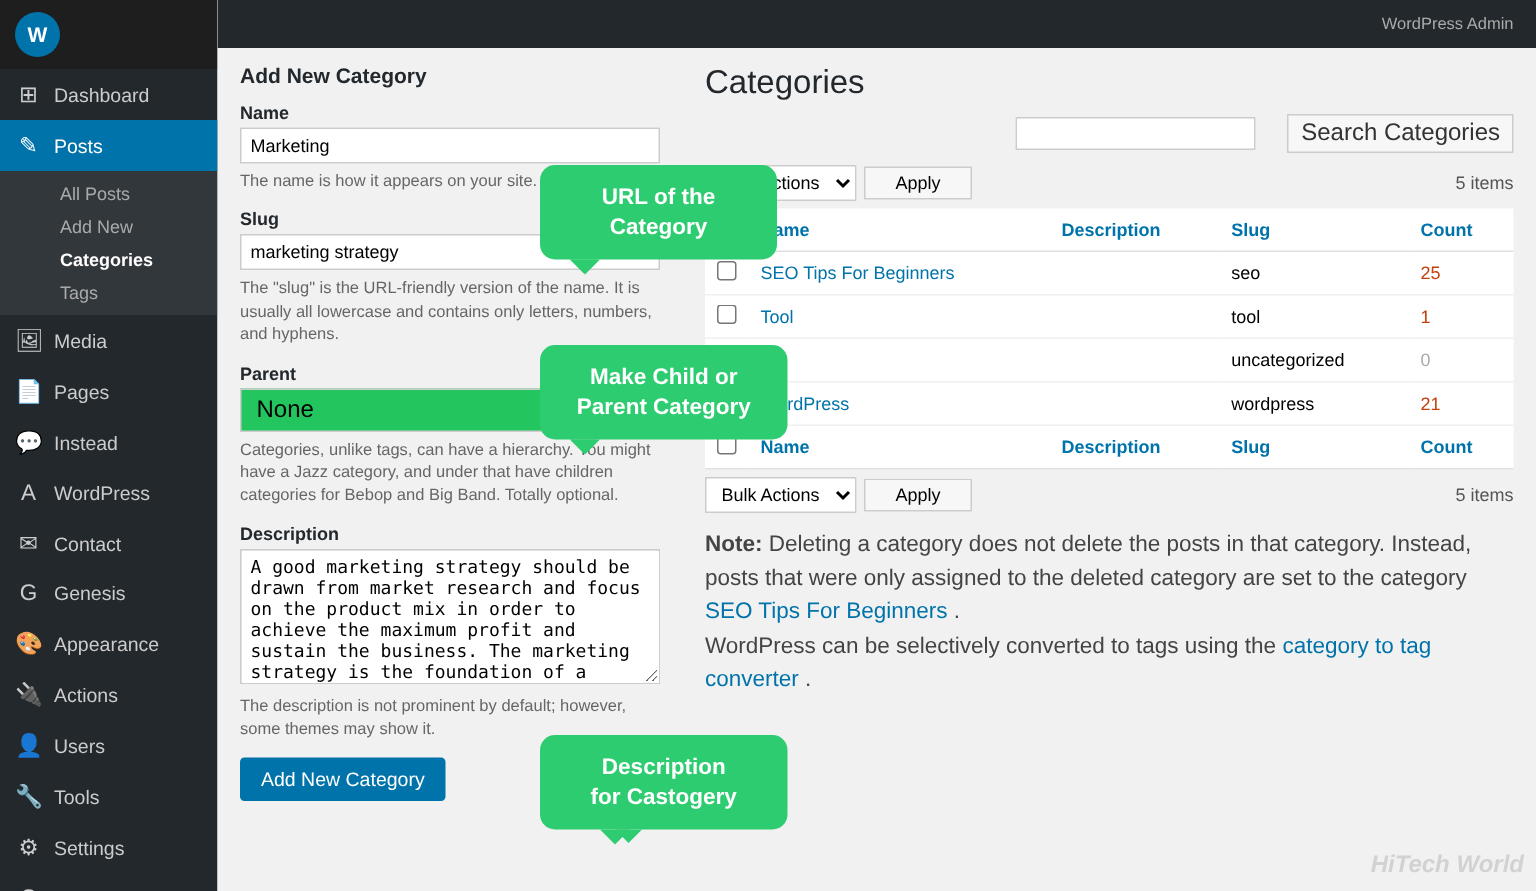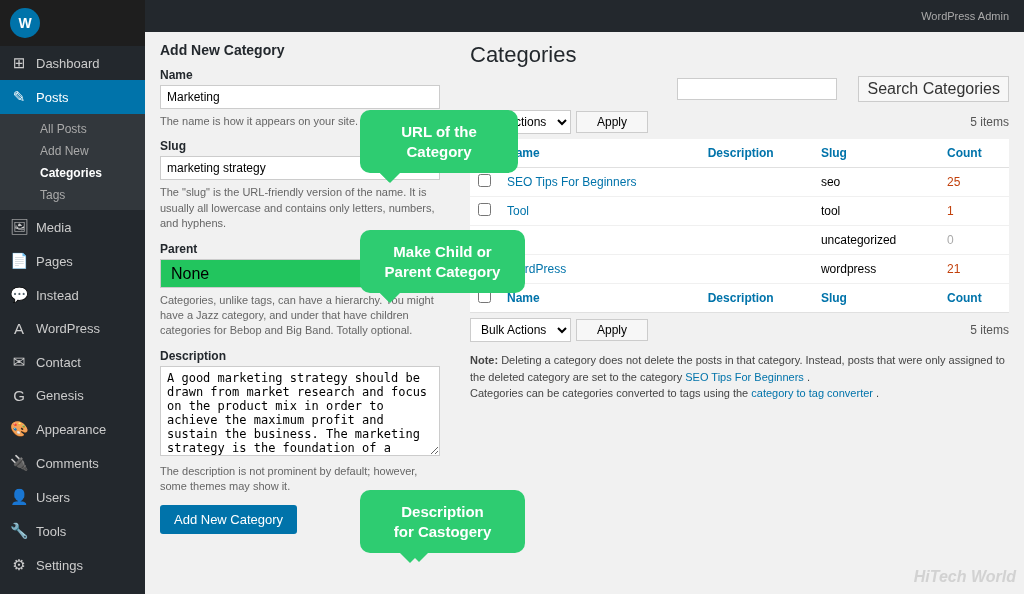--- a/index.html
+++ b/index.html
@@ -218,21 +218,21 @@
       padding: 6px 8px;
       border-bottom: 1px solid #f0f0f0;
       vertical-align: middle;
     }
     .cat-link { color: #0073aa; text-decoration: none; cursor: pointer; }
     .count-blue { color: #c2410c; }
     .count-zero { color: #aaa; }
 
     .note-section {
       margin-top: 10px;
-      font-size: 11px;
+      font-size: 15px;
       color: #444;
       line-height: 1.5;
     }
     .note-section strong { font-weight: bold; }
     .note-section .blue-link { color: #0073aa; cursor: pointer; }
 
     
     .tooltip-bubble {
       position: absolute;
       background: #2ecc71;
@@ -359,21 +359,21 @@
       <span>Genesis</span>
     </div>
 
     <div class="sidebar-item">
       <span class="icon">🎨</span>
       <span>Appearance</span>
     </div>
 
     <div class="sidebar-item">
       <span class="icon">🔌</span>
-      <span>Comments</span>
+      <span>Actions</span>
     </div>
 
     <div class="sidebar-item">
       <span class="icon">👤</span>
       <span>Users</span>
     </div>
 
     <div class="sidebar-item">
       <span class="icon">🔧</span>
       <span>Tools</span>
@@ -502,21 +502,21 @@
         </div>
 
         <div class="note-section">
           <p>
             <strong>Note:</strong>
             <span>Deleting a category does not delete the posts in that category. Instead, posts that were only assigned to the deleted category are set to the category </span>
             <a class="blue-link cat-link">SEO Tips For Beginners</a>
             <span>.</span>
           </p>
           <p>
-            <span>Categories can be categories converted to tags using the </span>
+            <span>WordPress can be selectively converted to tags using the </span>
             <a class="blue-link cat-link">category to tag converter</a>
             <span>.</span>
           </p>
         </div>
       </div>
     </div>
   </div>
 
   <div id="bubble1" class="tooltip-bubble" style="position:absolute; top:110px; left:360px; width:158px; background:#2ecc71; color:white; padding:12px 14px; border-radius:10px; font-size:15px; font-weight:bold; text-align:center; z-index:200;">
     URL of the<br>Category

